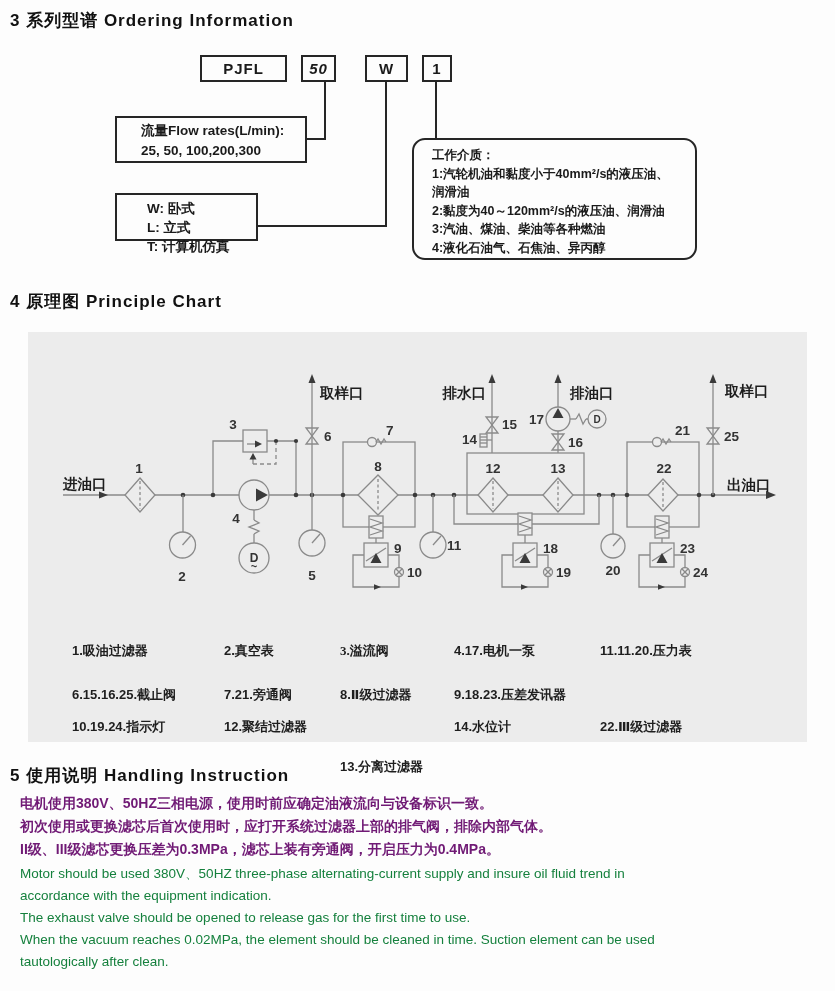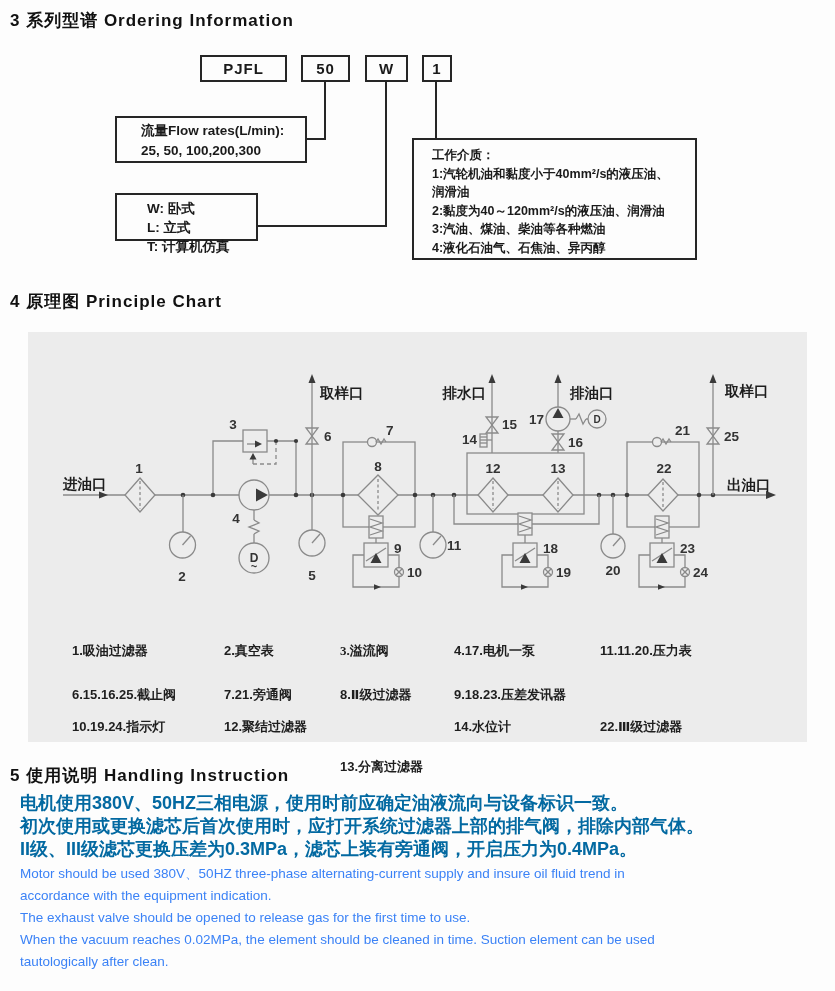--- a/index.html
+++ b/index.html
@@ -10,22 +10,22 @@
   .obox{position:absolute;border:2px solid #262626;background:#fdfdfd;box-sizing:border-box;}
   .model-box{display:flex;align-items:center;justify-content:center;font-size:15px;font-weight:700;letter-spacing:1px;}
   .conn{position:absolute;background:#262626;}
   .boxtext{font-size:13.5px;font-weight:700;line-height:20px;white-space:nowrap;}
   .media-line{font-size:12.5px;font-weight:700;line-height:18.5px;white-space:nowrap;}
   
   .panel{position:absolute;left:28px;top:332px;width:779px;height:410px;background:#ececec;}
   .legend-row{position:absolute;left:0;width:779px;height:18px;}
   .legend-item{position:absolute;font-size:13px;font-weight:600;color:#1e1e1e;white-space:nowrap;}
   
-  .zh-line{font-size:18px;line-height:23px;font-weight:600;color:#0369a1;white-space:nowrap;}
-  .en-line{font-size:13.5px;line-height:22px;font-weight:400;color:#3b82f6;white-space:nowrap;}
+  .zh-line{font-size:14px;line-height:23px;font-weight:600;color:#701a75;white-space:nowrap;}
+  .en-line{font-size:13.5px;line-height:22px;font-weight:400;color:#15803d;white-space:nowrap;}
   svg text{font-family:"Liberation Sans","DejaVu Sans",sans-serif;}
   .num{font-size:13.5px;font-weight:600;fill:#333;}
   .port{font-size:14.5px;font-weight:700;fill:#1d1d1d;}
   .sym{stroke:#8a8a8a;stroke-width:1.3;fill:none;}
   .symf{stroke:#8a8a8a;stroke-width:1.3;fill:#ececec;}
   .dark{fill:#3a3a3a;stroke:none;}
 </style>
 </head>
 <body>
 
@@ -35,36 +35,36 @@
 
   <div>
 
     <div class="conn" style="left:324px;top:81px;width:2px;height:59px;"></div>
     <div class="conn" style="left:307px;top:138px;width:19px;height:2px;"></div>
     <div class="conn" style="left:385px;top:81px;width:2px;height:146px;"></div>
     <div class="conn" style="left:258px;top:225px;width:129px;height:2px;"></div>
     <div class="conn" style="left:435px;top:81px;width:2px;height:57px;"></div>
 
     <div class="obox model-box" style="left:200px;top:55px;width:87px;height:27px;">PJFL</div>
-    <div class="obox model-box" style="left:301px;top:55px;width:49px;height:27px;">50</div>
+    <div class="obox model-box" style="left:301px;top:55px;width:35px;height:27px;font-style:italic;">50</div>
     <div class="obox model-box" style="left:365px;top:55px;width:43px;height:27px;">W</div>
     <div class="obox model-box" style="left:422px;top:55px;width:30px;height:27px;">1</div>
 
     <div class="obox" style="left:115px;top:116px;width:192px;height:47px;padding:3px 0 0 24px;">
       <div class="boxtext">流量Flow rates(L/min):</div>
       <div class="boxtext">25, 50, 100,200,300</div>
     </div>
 
     <div class="obox" style="left:115px;top:193px;width:143px;height:48px;padding:4px 0 0 30px;">
       <div class="boxtext" style="line-height:19px;">W: 卧式</div>
       <div class="boxtext" style="line-height:19px;">L: 立式</div>
       <div class="boxtext" style="line-height:19px;">T: 计算机仿真</div>
     </div>
 
-    <div class="obox" style="left:412px;top:138px;width:285px;height:122px;padding:6px 0 0 18px;">
+    <div class="obox" style="left:412px;top:138px;width:285px;height:122px;padding:6px 0 0 18px;border-radius:13px;">
       <div class="media-line">工作介质：</div>
       <div class="media-line">1:汽轮机油和黏度小于40mm²/s的液压油、</div>
       <div class="media-line">润滑油</div>
       <div class="media-line">2:黏度为40～120mm²/s的液压油、润滑油</div>
       <div class="media-line">3:汽油、煤油、柴油等各种燃油</div>
       <div class="media-line">4:液化石油气、石焦油、异丙醇</div>
     </div>
   </div>
 
   <div class="sec-heading" style="top:290px;">4 原理图 Principle Chart</div>

